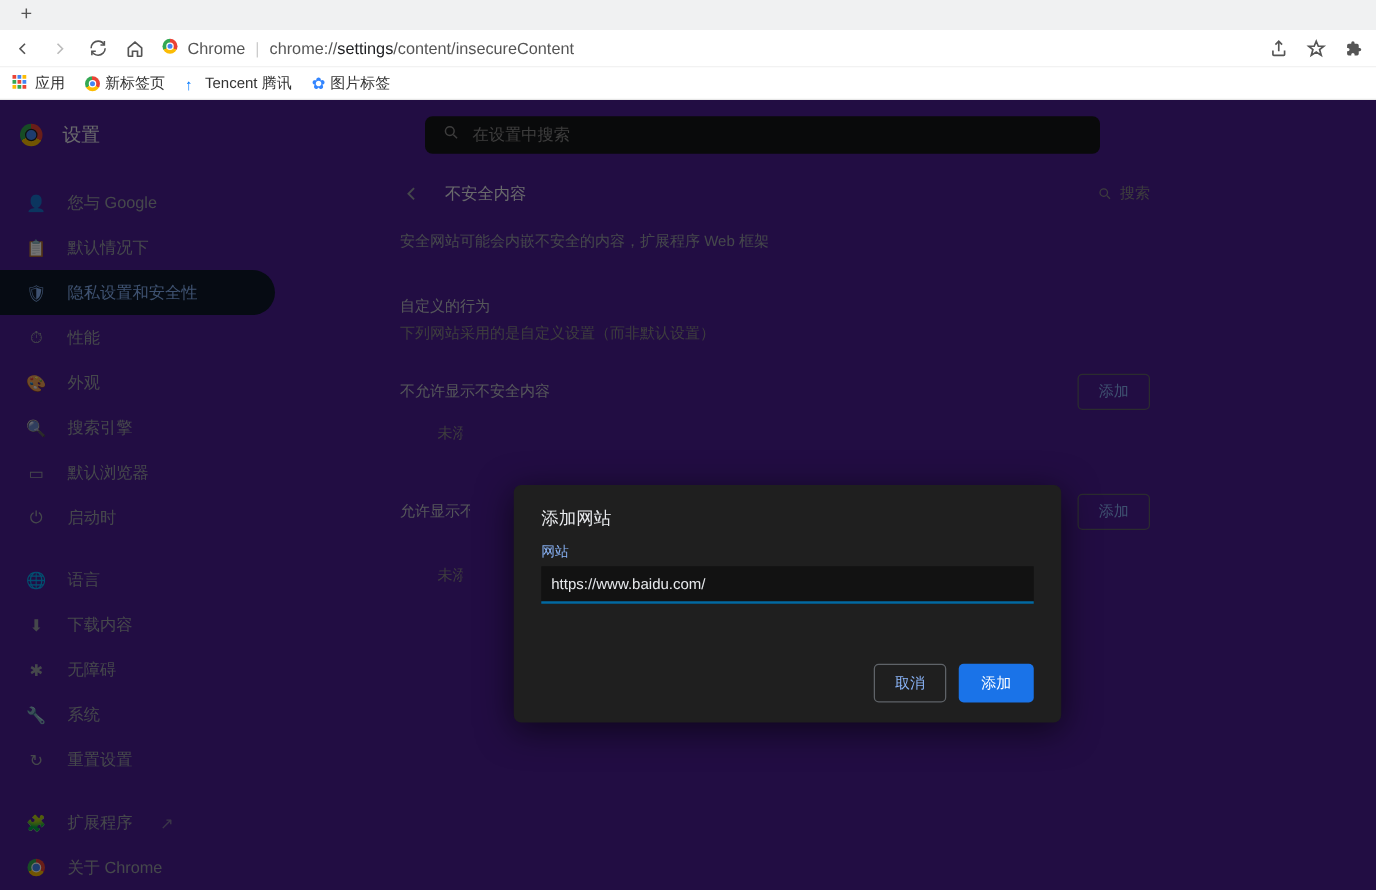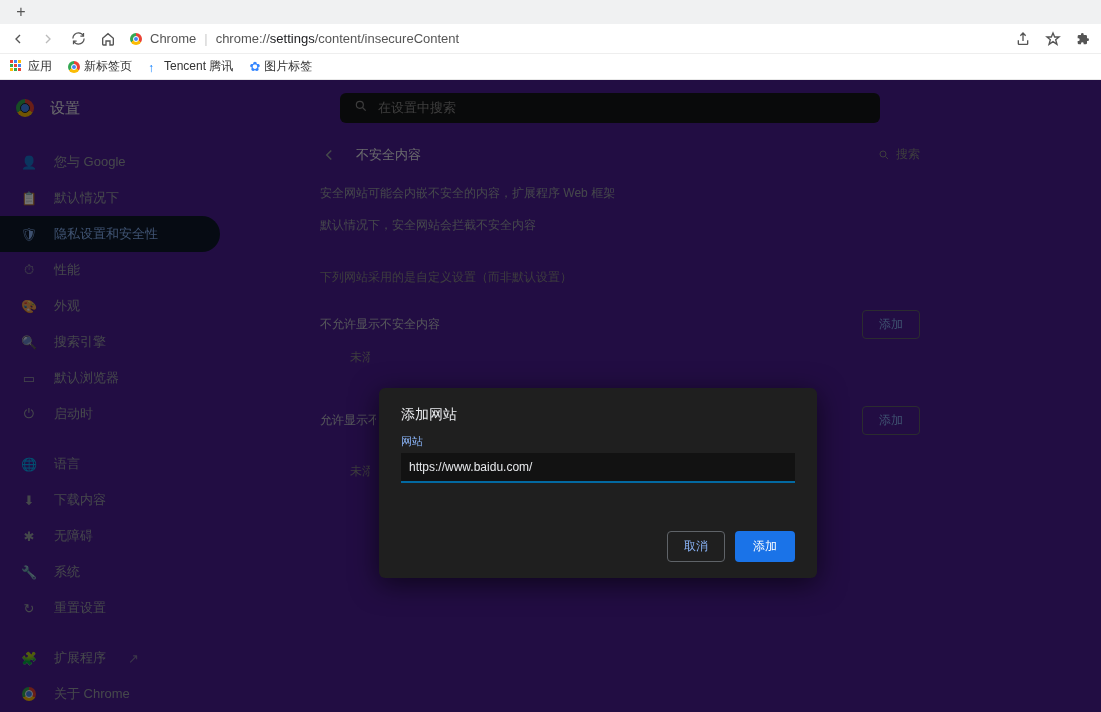--- a/index.html
+++ b/index.html
@@ -8,21 +8,21 @@
   
   .tab-strip { height: 24px; background: #f0f1f2; display: flex; align-items: center; padding-left: 4px; }
   .tab { display: flex; align-items: center; gap: 6px; background: #fff; padding: 0 8px; height: 22px; border-radius: 6px 6px 0 0; font-size: 12px; color: #333; min-width: 180px; }
   .tab .gear-icon { width: 12px; height: 12px; color: #1a73e8; }
   .tab .close-x { color: #555; font-size: 13px; margin-left: auto; }
   .new-tab { width: 18px; text-align: center; color: #555; font-size: 16px; margin-left: 8px; }
 
   .addr-bar { height: 30px; background: #fff; display: flex; align-items: center; gap: 14px; padding: 0 10px; border-bottom: 1px solid #eee; }
   .nav-icn { width: 16px; height: 16px; color: #555; display:flex;align-items:center;justify-content:center; }
   .nav-icn.dim { color: #bbb; }
-  .url-box { display: flex; align-items: center; gap: 8px; font-size: 13px; color: #555; }
+  .url-box { display: flex; gap: 8px; font-size: 13px; color: #555; }
   .url-box .urlpath b { font-weight: 500; color: #202124; }
   .right-icons { margin-left: auto; display: flex; gap: 14px; align-items: center; color: #555; }
 
   .bm-bar { height: 26px; background: #fff; display: flex; align-items: center; gap: 16px; padding: 0 10px; font-size: 12px; color: #333; border-bottom: 1px solid #e8e8e8;}
   .bm-item { display: flex; align-items: center; gap: 4px; }
   .bm-grid { width:14px; height:14px; display:grid; grid-template-columns:repeat(3,3px); grid-template-rows:repeat(3,3px); gap:1px;}
   .bm-grid span:nth-child(1){background:#ea4335}.bm-grid span:nth-child(2){background:#4285f4}.bm-grid span:nth-child(3){background:#fbbc05}
   .bm-grid span:nth-child(4){background:#34a853}.bm-grid span:nth-child(5){background:#ea4335}.bm-grid span:nth-child(6){background:#4285f4}
   .bm-grid span:nth-child(7){background:#fbbc05}.bm-grid span:nth-child(8){background:#34a853}.bm-grid span:nth-child(9){background:#ea4335}
   .chrome-dot{width:12px;height:12px;border-radius:50%;background:conic-gradient(#ea4335 0 120deg,#fbbc05 120deg 240deg,#34a853 240deg 360deg);position:relative}
@@ -53,21 +53,21 @@
   .c-desc{color:#9aa0a6;font-size:12px;line-height:2;padding:4px 0}
   .sect{margin-top:28px}
   .sect-h{color:#bdc1c6;font-size:12px;margin-bottom:4px}
   .sect-sub{color:#888;font-size:12px}
   .row{display:flex;align-items:center;justify-content:space-between;margin-top:24px}
   .row .lbl{color:#bdc1c6;font-size:12px}
   .btn-outline{border:1px solid #5f6368;color:#8ab4f8;background:transparent;padding:5px 16px;border-radius:4px;font-size:12px}
   .placeholder{color:#888;font-size:12px;margin:10px 0 0 30px}
 
   
-  .modal{position:absolute;left:379px;top:390px;width:438px;background:#1f1f1f;border-radius:6px;padding:18px 22px 16px;z-index:5;box-shadow:0 6px 28px rgba(0,0,0,.6)}
+  .modal{position:absolute;left:411px;top:390px;width:438px;background:#1f1f1f;border-radius:6px;padding:18px 22px 16px;z-index:5;box-shadow:0 6px 28px rgba(0,0,0,.6)}
   .modal-title{color:#e8eaed;font-size:14px;margin-bottom:10px}
   .modal-lbl{color:#8ab4f8;font-size:11px;margin-bottom:4px}
   .modal-input{width:100%;background:#121212;border:none;border-bottom:2px solid #0369a1;color:#e8eaed;font-size:12px;padding:7px 8px;outline:none}
   .modal-actions{display:flex;justify-content:flex-end;gap:10px;margin-top:48px}
   .btn-cancel{border:1px solid #5f6368;color:#8ab4f8;background:transparent;padding:6px 16px;border-radius:4px;font-size:12px}
   .btn-primary{background:#1a73e8;color:#fff;border:none;padding:6px 18px;border-radius:4px;font-size:12px}
 
   
   .ann-svg{position:absolute;inset:0;z-index:6;pointer-events:none}
 </style>
@@ -244,23 +244,23 @@
       <span class="c-title">不安全内容</span>
       <div class="c-search">
           <svg width="12" height="12" viewBox="0 0 24 24" fill="none" stroke="currentColor" stroke-width="2">
             <circle cx="10" cy="10" r="6"></circle>
             <path d="M20 20l-5-5"></path>
           </svg>
           <span>搜索</span>
         </div>
     </div>
     <div class="c-desc">安全网站可能会内嵌不安全的内容，扩展程序 Web 框架</div>
-    <div class="c-desc">默认情况下，安全网站会拦截不安全内容</div>
 
     <div class="sect">
+      <div class="sect-h">自定义的行为</div>
       <div class="sect-sub">下列网站采用的是自定义设置（而非默认设置）</div>
     </div>
 
     <div class="row">
       <span class="lbl">不允许显示不安全内容</span>
       <button class="btn-outline">添加</button>
     </div>
     <div class="placeholder" style="overflow:hidden;width:20px;white-space:nowrap">未添加任何网站</div>
 
     <div class="row" style="margin-top:40px">

